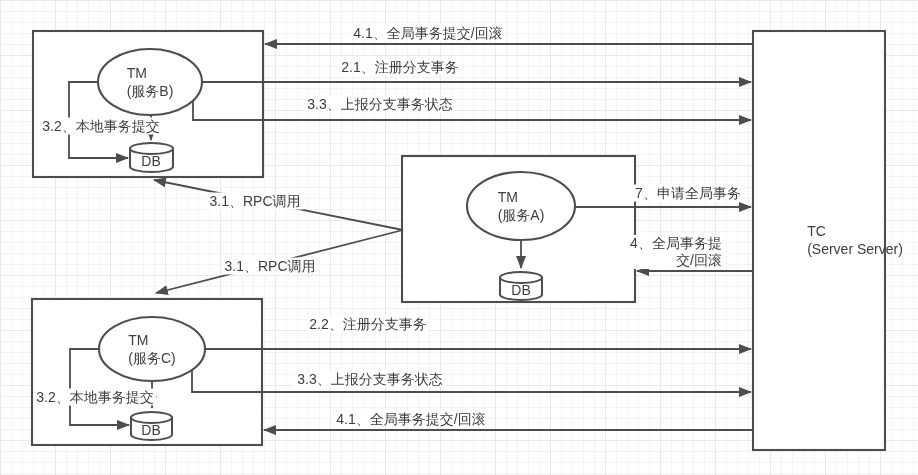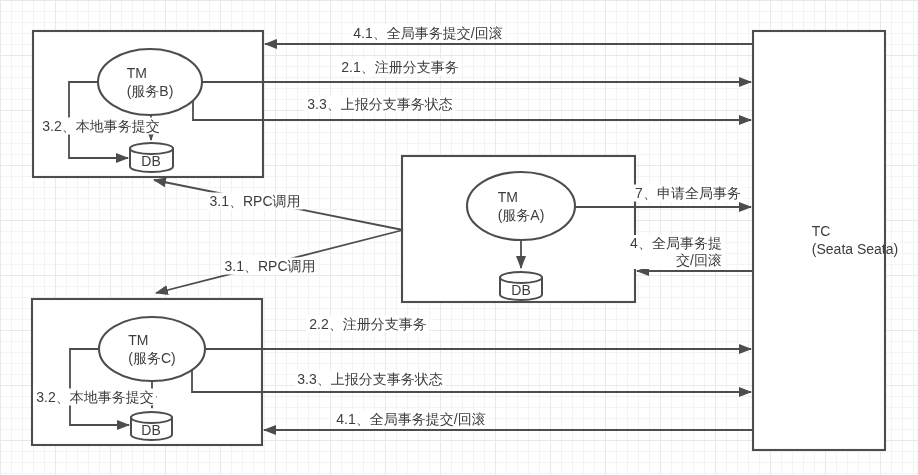--- a/index.html
+++ b/index.html
@@ -90,21 +90,21 @@
 <div class="lbl" style="left:521px; top:290px;">DB</div>
 
 <div class="lbl node-lbl" style="left:152px; top:349px;">
   <span>TM</span>
   <span>(服务C)</span>
 </div>
 <div class="lbl" style="left:151px; top:430px;">DB</div>
 
 <div class="lbl node-lbl" style="left:818px; top:240px;margin-left:37px;">
   <span>TC</span>
-  <span>(Seata Seata)</span>
+  <span>(Server Server)</span>
 </div>
 
 <div class="lbl edge-lbl" style="left:428px; top:33px;">4.1、全局事务提交/回滚</div>
 <div class="lbl edge-lbl" style="left:400px; top:67px;">2.1、注册分支事务</div>
 <div class="lbl edge-lbl" style="left:380px; top:104px;">3.3、上报分支事务状态</div>
 <div class="lbl edge-lbl" style="left:101px; top:126px;">3.2、本地事务提交</div>
 <div class="lbl edge-lbl" style="left:688px; top:193px;">7、申请全局事务</div>
 <div class="lbl edge-lbl two-line" style="left:676px; top:252px;">
   <span>4、全局事务提</span>
   <span>交/回滚</span>

